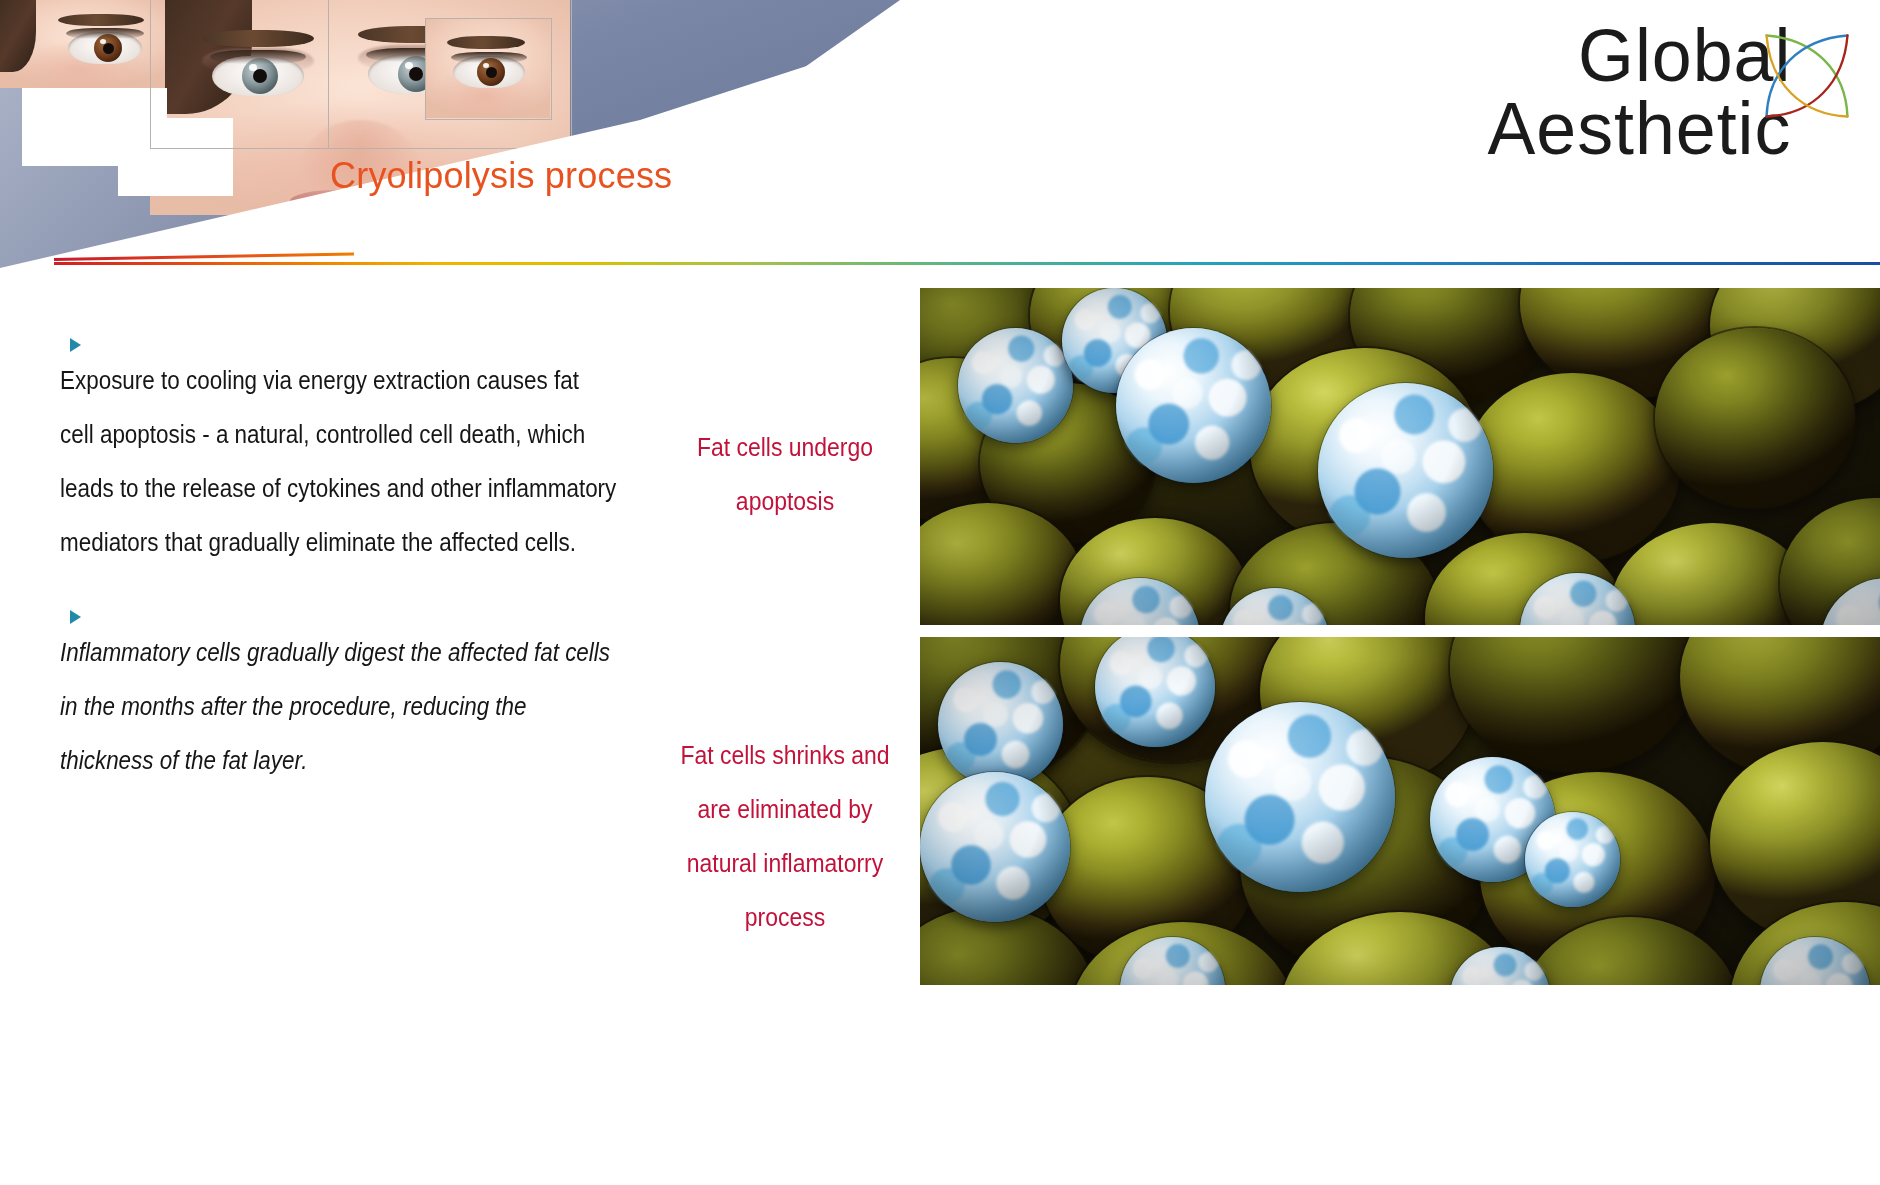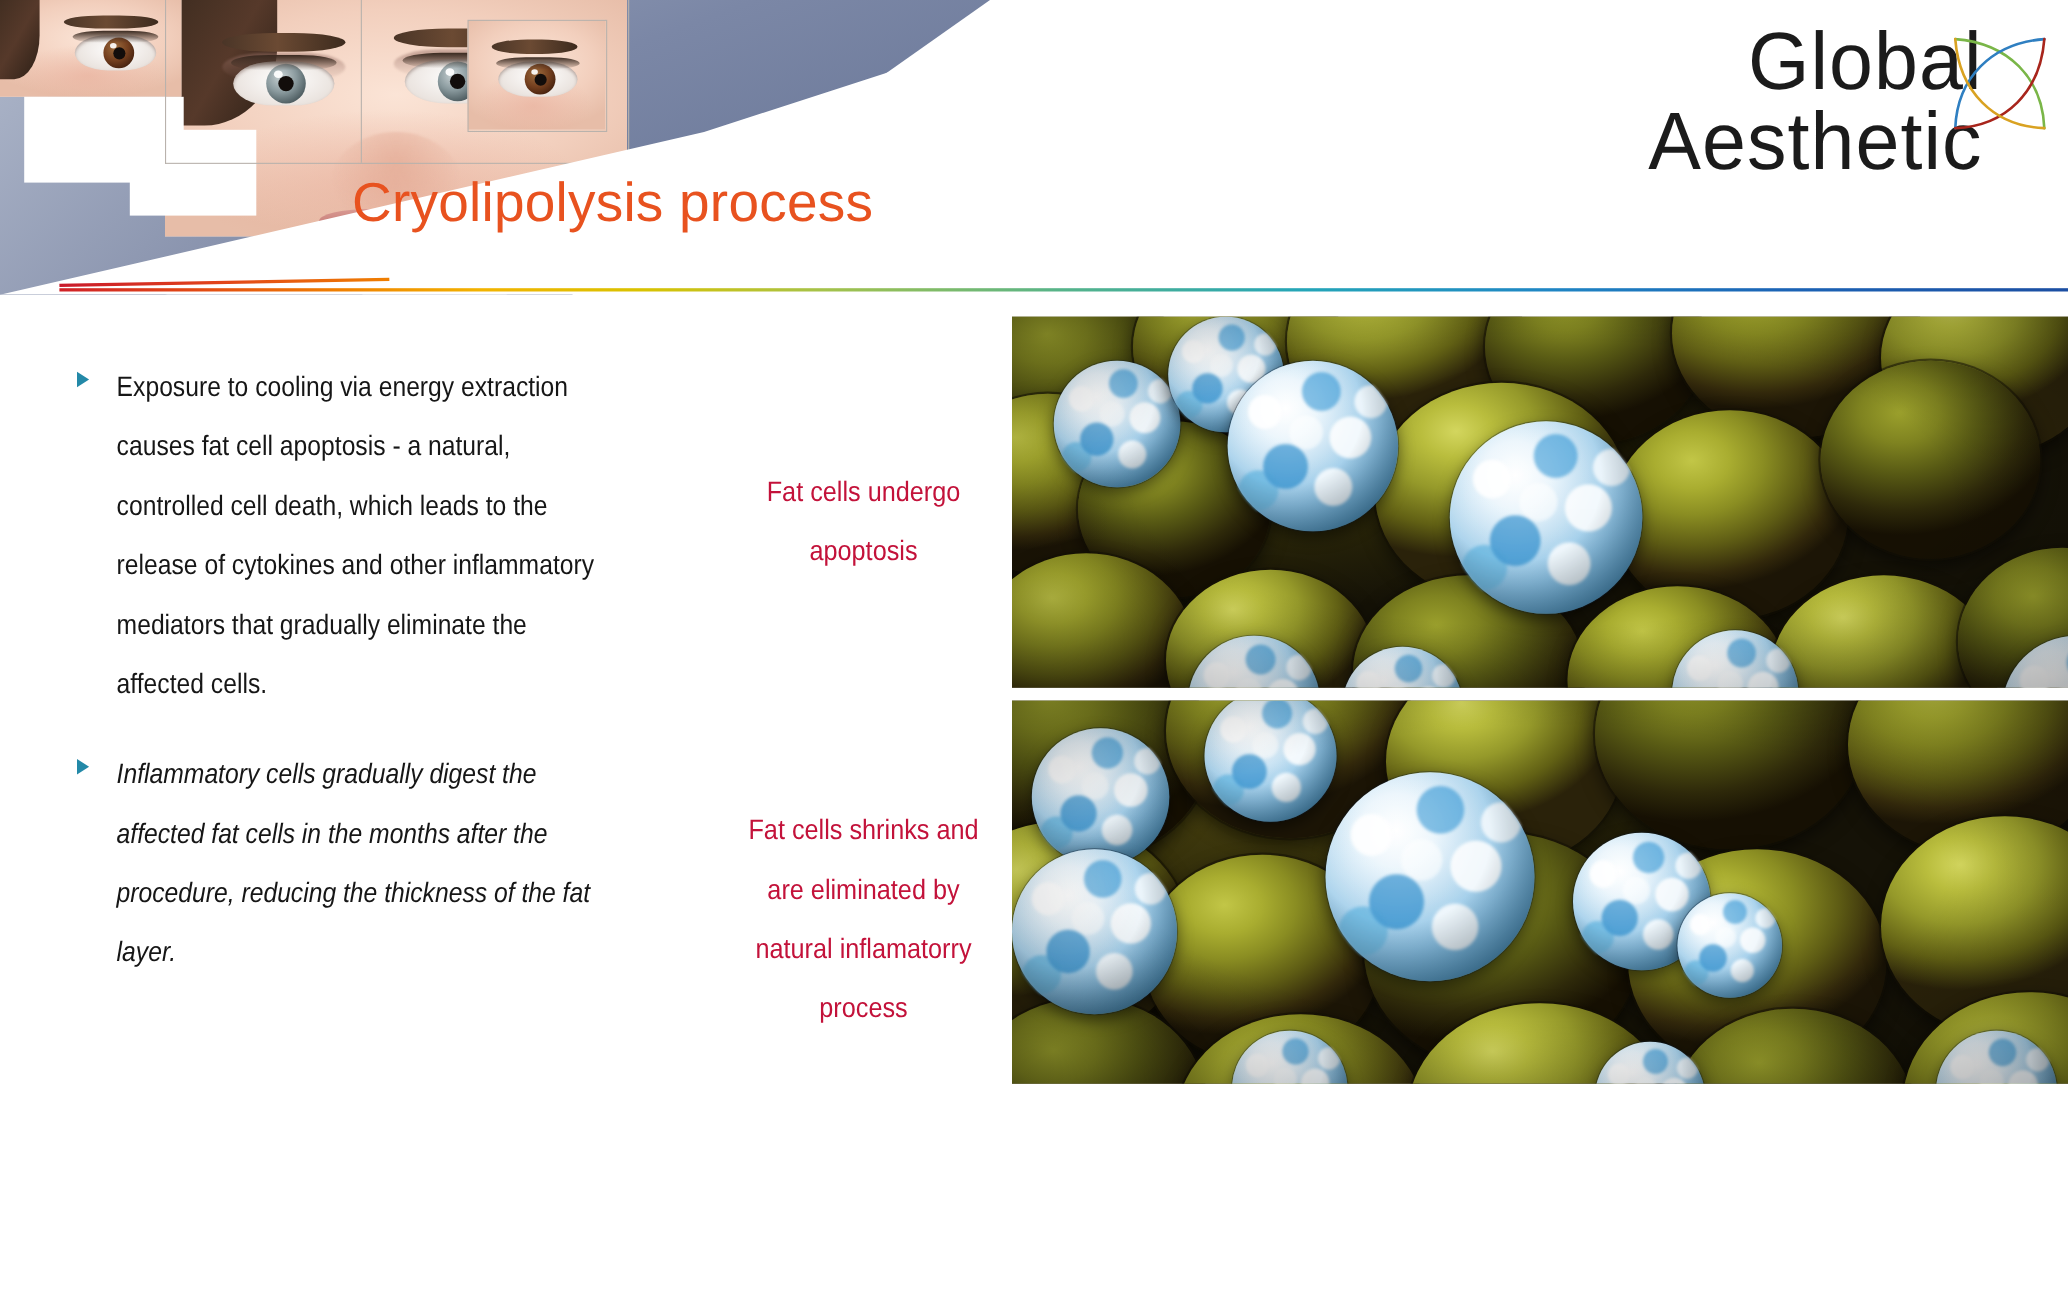--- a/index.html
+++ b/index.html
@@ -87,27 +87,27 @@
   .hairmass{
     position:absolute;
     background:linear-gradient(120deg,#3a2a1e,#56392a 55%,#2c1f16);
     filter:blur(.6px);
   }
   .panel-edge{position:absolute;border:1px solid #b9b2ac;}
   .whitecard{position:absolute;background:#fff;}
 
   
   .slide-title{
-    position:absolute;left:320px;top:155px;
-    font-size:50px;color:#E8521F;letter-spacing:.2px;white-space:nowrap;
+    position:absolute;left:330px;top:155px;
+    font-size:36px;color:#E8521F;letter-spacing:.2px;white-space:nowrap;
     font-family:"Liberation Sans","DejaVu Sans",sans-serif;
   }
 
   
-  .logo{position:absolute;right:12px;top:14px;width:400px;height:180px;}
+  .logo{position:absolute;right:23px;top:14px;width:400px;height:180px;}
   .logo-text{
     position:absolute;right:66px;top:6px;
     font-family:"Liberation Sans","DejaVu Sans",sans-serif;
     font-weight:300;font-size:74px;line-height:.98;color:#1b1b1b;
     text-align:right;letter-spacing:1px;
     transform:scaleX(.97);transform-origin:right top;
   }
   .logo-line1{display:block;}
   .logo-line2{display:block;}
   .logo-mark{position:absolute;right:4px;top:16px;width:92px;height:92px;}
@@ -126,20 +126,21 @@
     transform:rotate(-1.05deg);transform-origin:left center;
   }
 
   
   .bullets{
     position:absolute;left:60px;top:325px;width:560px;
   }
   .bullet{
     position:relative;display:flex;align-items:flex-start;
     margin-bottom:28px;
+    flex-direction:column;
   }
   .bullet-marker{
     flex:0 0 auto;width:46px;padding-top:12px;
   }
   .bullet-marker svg{display:block;margin-left:9px;}
   .bullet-text{
     flex:1 1 auto;
     font-size:25.5px;line-height:54px;color:#161616;
     font-family:"Liberation Sans","DejaVu Sans",sans-serif;
     transform:scaleX(.88);transform-origin:left top;

